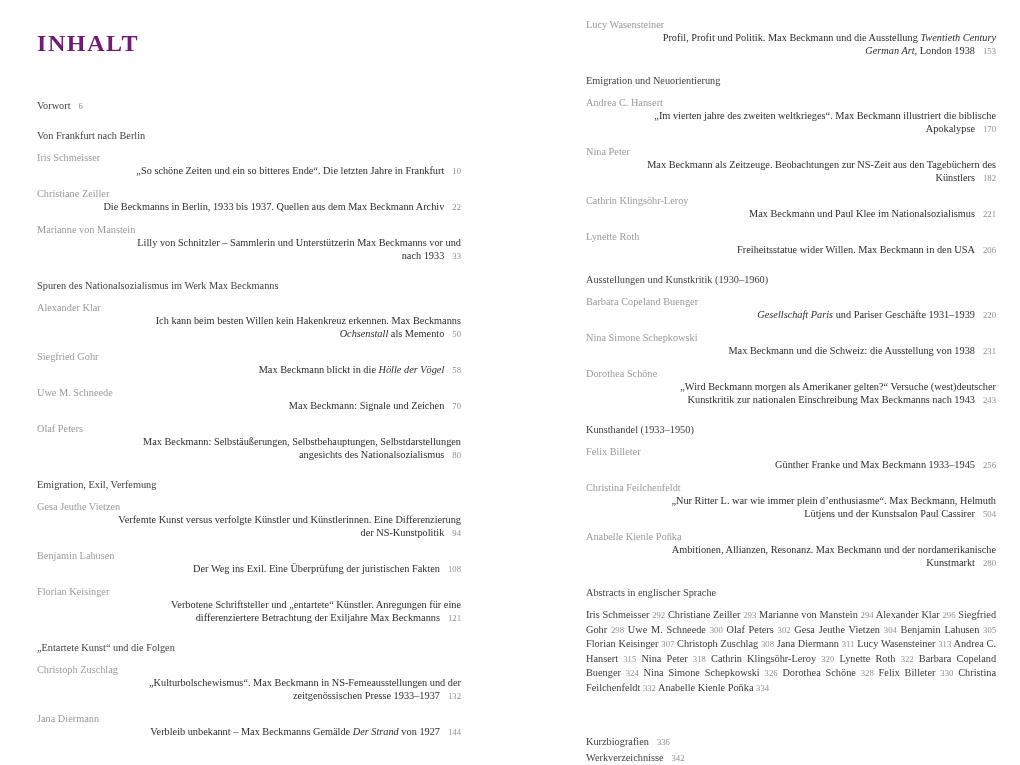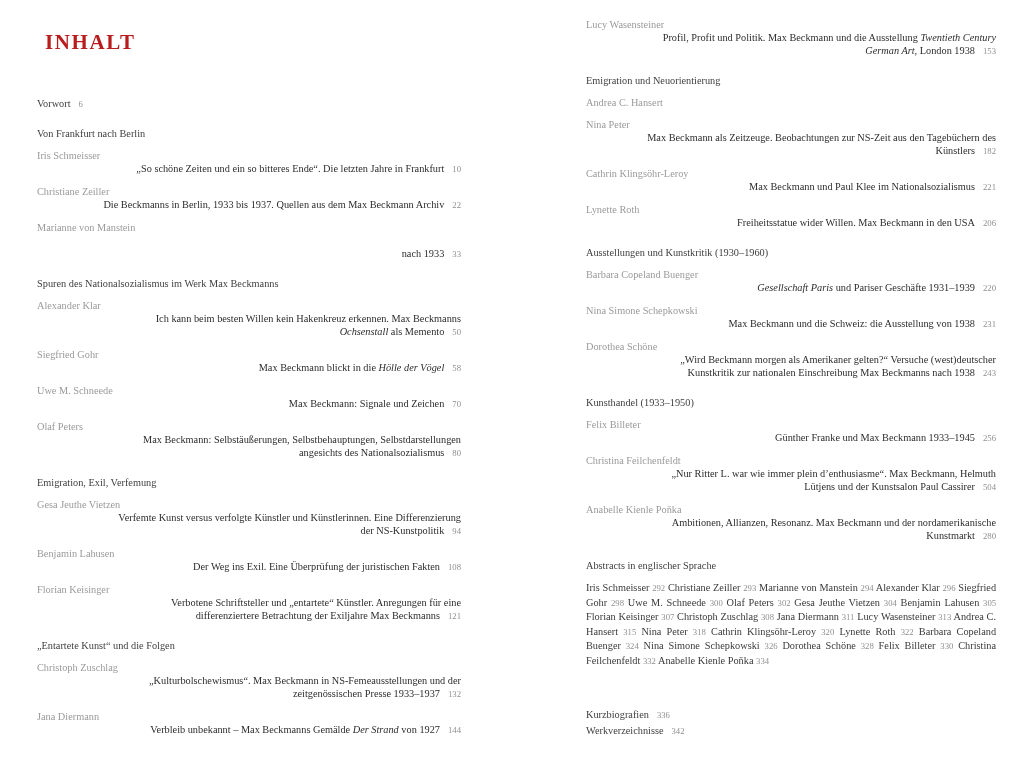--- a/index.html
+++ b/index.html
@@ -16,25 +16,25 @@
   .page {
     position: relative;
     width: 1020px; height: 765px;
     background: #ffffff;
   }
   .col { position: absolute; }
   .col-left  { left: 37px;  top: 30px; width: 424px; }
   .col-right { left: 586px; top: 18px; width: 410px; }
 
   h1.page-title {
-    font-size: 21px;
+    font-size: 24px;
     font-weight: bold;
     letter-spacing: 1.6px;
-    color: #b91c1c;
-    margin: 0 0 42px 8px;
+    color: #701a75;
+    margin: 0 0 42px 0;
   }
 
   .heading {
     font-size: 10.3px;
     line-height: 13px;
     color: #3f3f3f;
     margin: 16px 0 9px 0;
   }
 
   .simple {
@@ -89,21 +89,21 @@
       <div class="entry">
         <div class="author">Iris Schmeisser</div>
         <div class="entry-title"><span class="seg">„So schöne Zeiten und ein so bitteres Ende“. Die letzten Jahre in Frankfurt</span><span class="page-num">10</span></div>
       </div>
       <div class="entry">
         <div class="author">Christiane Zeiller</div>
         <div class="entry-title"><span class="seg">Die Beckmanns in Berlin, 1933 bis 1937. Quellen aus dem Max Beckmann Archiv</span><span class="page-num">22</span></div>
       </div>
       <div class="entry">
         <div class="author">Marianne von Manstein</div>
-        <div class="entry-title"><br><span class="seg">nach 1933</span><span class="page-num">33</span></div>
+        <div class="entry-title"><span class="seg">Lilly von Schnitzler – Sammlerin und Unterstützerin Max Beckmanns vor und</span><br><span class="seg">nach 1933</span><span class="page-num">33</span></div>
       </div>
       <div class="heading">Spuren des Nationalsozialismus im Werk Max Beckmanns</div>
       <div class="entry">
         <div class="author">Alexander Klar</div>
         <div class="entry-title"><span class="seg">Ich kann beim besten Willen kein Hakenkreuz erkennen. Max Beckmanns</span><br><i class="seg">Ochsenstall</i><span class="seg"> als Memento</span><span class="page-num">50</span></div>
       </div>
       <div class="entry">
         <div class="author">Siegfried Gohr</div>
         <div class="entry-title"><span class="seg">Max Beckmann blickt in die </span><i class="seg">Hölle der Vögel</i><span class="page-num">58</span></div>
       </div>
@@ -139,20 +139,21 @@
       </div>
     </div>
   <div class="col col-right">
       <div class="entry">
         <div class="author">Lucy Wasensteiner</div>
         <div class="entry-title"><span class="seg">Profil, Profit und Politik. Max Beckmann und die Ausstellung </span><i class="seg">Twentieth Century</i><br><i class="seg">German Art</i><span class="seg">, London 1938</span><span class="page-num">153</span></div>
       </div>
       <div class="heading">Emigration und Neuorientierung</div>
       <div class="entry">
         <div class="author">Andrea C. Hansert</div>
+        <div class="entry-title"><span class="seg">„Im vierten jahre des zweiten weltkrieges“. Max Beckmann illustriert die biblische</span><br><span class="seg">Apokalypse</span><span class="page-num">170</span></div>
       </div>
       <div class="entry">
         <div class="author">Nina Peter</div>
         <div class="entry-title"><span class="seg">Max Beckmann als Zeitzeuge. Beobachtungen zur NS-Zeit aus den Tagebüchern des</span><br><span class="seg">Künstlers</span><span class="page-num">182</span></div>
       </div>
       <div class="entry">
         <div class="author">Cathrin Klingsöhr-Leroy</div>
         <div class="entry-title"><span class="seg">Max Beckmann und Paul Klee im Nationalsozialismus</span><span class="page-num">221</span></div>
       </div>
       <div class="entry">
@@ -163,21 +164,21 @@
       <div class="entry">
         <div class="author">Barbara Copeland Buenger</div>
         <div class="entry-title"><i class="seg">Gesellschaft Paris</i><span class="seg"> und Pariser Geschäfte 1931–1939</span><span class="page-num">220</span></div>
       </div>
       <div class="entry">
         <div class="author">Nina Simone Schepkowski</div>
         <div class="entry-title"><span class="seg">Max Beckmann und die Schweiz: die Ausstellung von 1938</span><span class="page-num">231</span></div>
       </div>
       <div class="entry">
         <div class="author">Dorothea Schöne</div>
-        <div class="entry-title"><span class="seg">„Wird Beckmann morgen als Amerikaner gelten?“ Versuche (west)deutscher</span><br><span class="seg">Kunstkritik zur nationalen Einschreibung Max Beckmanns nach 1938</span><span class="page-num">243</span></div>
+        <div class="entry-title"><span class="seg">„Wird Beckmann morgen als Amerikaner gelten?“ Versuche (west)deutscher</span><br><span class="seg">Kunstkritik zur nationalen Einschreibung Max Beckmanns nach 1943</span><span class="page-num">243</span></div>
       </div>
       <div class="heading">Kunsthandel (1933–1950)</div>
       <div class="entry">
         <div class="author">Felix Billeter</div>
         <div class="entry-title"><span class="seg">Günther Franke und Max Beckmann 1933–1945</span><span class="page-num">256</span></div>
       </div>
       <div class="entry">
         <div class="author">Christina Feilchenfeldt</div>
         <div class="entry-title"><span class="seg">„Nur Ritter L. war wie immer plein d’enthusiasme“. Max Beckmann, Helmuth</span><br><span class="seg">Lütjens und der Kunstsalon Paul Cassirer</span><span class="page-num">504</span></div>
       </div>

